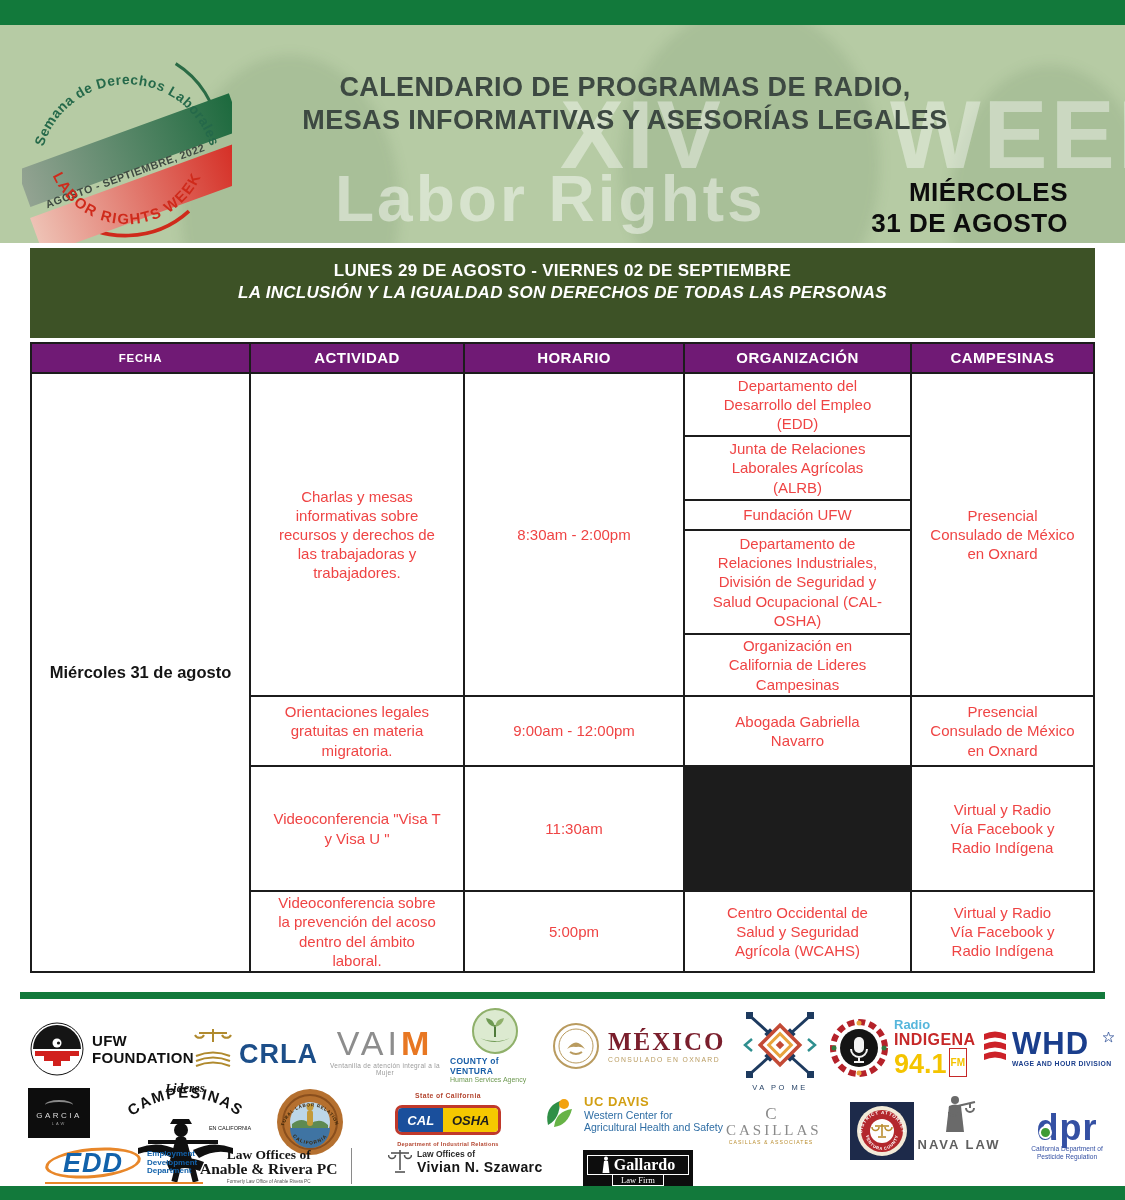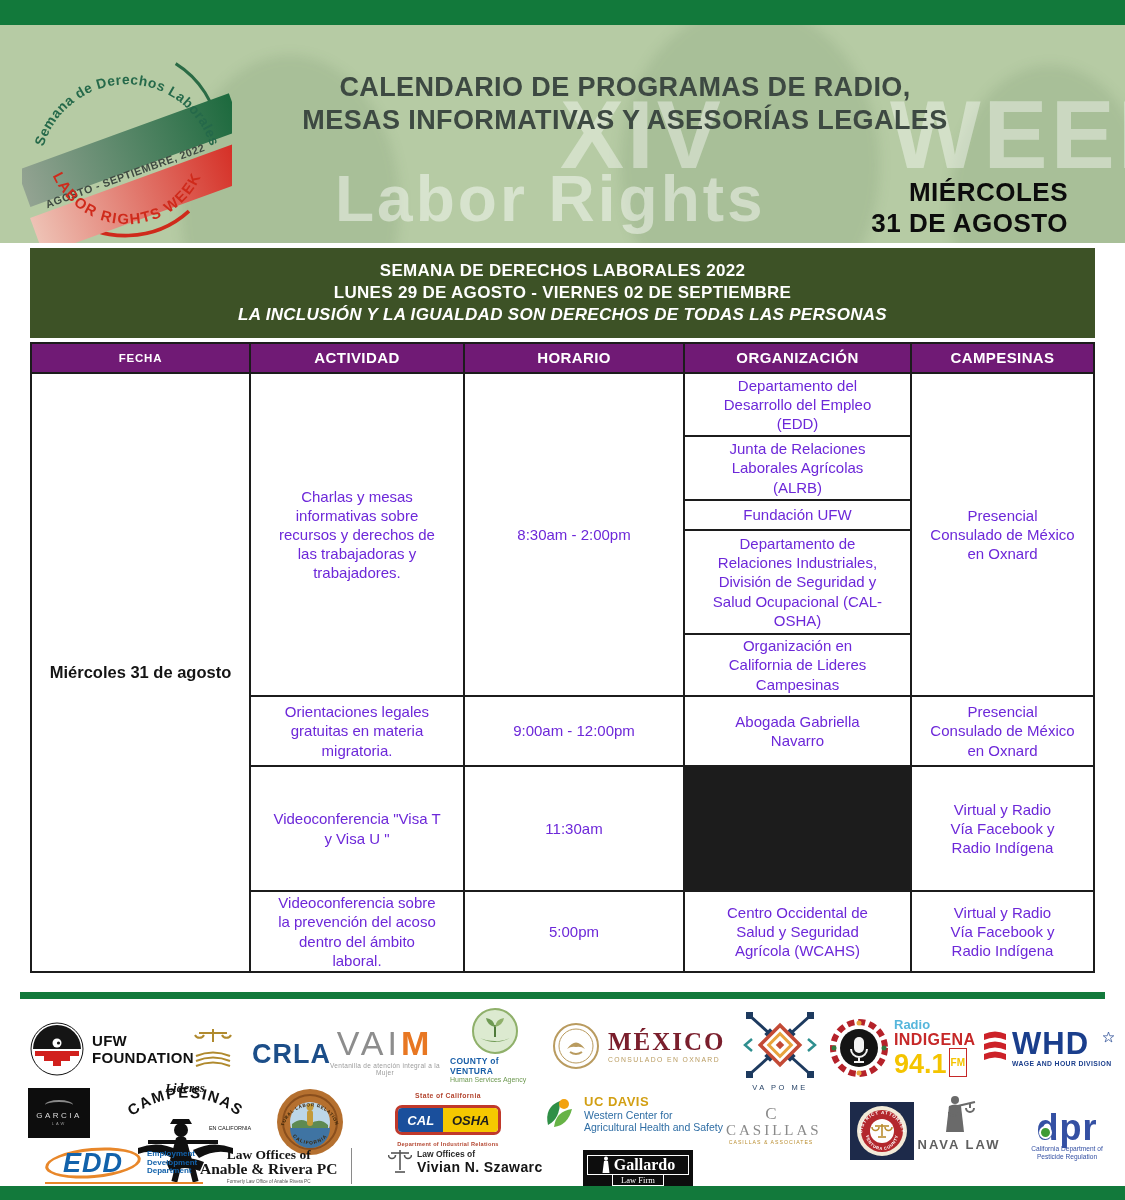--- a/index.html
+++ b/index.html
@@ -24,34 +24,34 @@
   .banner{left:30px;top:248px;width:1065px;height:90px;background:#3d5226;color:#fff;text-align:center;padding-top:12px;z-index:2}
   .banner div{font-weight:700;font-size:17px;line-height:22px;letter-spacing:.3px}
   .banner .it{font-style:italic}
 
   
   .caltable{left:30px;top:342px;width:1065px;height:631px;display:grid;
     grid-template-columns:217px 212px 218px 225px 181px;
     grid-template-rows:28px 61px 62px 28px 102px 60px 68px 123px 79px;
     gap:2px;background:#1c1c1c;border:2px solid #1c1c1c;z-index:2;position:absolute}
   .c{background:#fff;display:flex;align-items:center;justify-content:center;text-align:center;
-     padding:2px 8px;font-size:15px;color:#6d28d9;line-height:1.28}
+     padding:2px 8px;font-size:15px;color:#ef4444;line-height:1.28}
   .hd{background:#701a75;color:#fff;font-weight:700;font-size:15px;letter-spacing:.4px}
   .hd-small{font-size:11.5px;letter-spacing:.8px}
   .fecha{font-weight:700;color:#141414;font-size:16.5px}
 
   
   .bar2{left:20px;top:992px;width:1085px;height:7px;background:#12793b}
   .botbar{left:0;top:1186px;width:1125px;height:14px;background:#12793b}
   .logo{position:absolute}
 
   .ufw{display:flex;align-items:center;gap:8px}
   .ufw-text{font-weight:800;font-size:15px;color:#101010;line-height:17px;letter-spacing:.3px}
 
-  .crla{display:flex;align-items:flex-end;gap:19px}
+  .crla{display:flex;align-items:flex-end;gap:6px}
   .crla-name{font-weight:700;font-size:27px;color:#1c4e89;letter-spacing:1px}
 
   .vaim{text-align:center;width:110px}
   .vaim-word{font-size:34px;line-height:34px;color:#8d8d8d;letter-spacing:4px;font-weight:400}
   .vaim-m{color:#e87722;font-weight:700}
   .vaim-tag{font-size:6.5px;color:#9a9a9a;margin-top:2px;letter-spacing:.3px}
 
   .ventura{width:90px;text-align:left}
   .vent-l1{font-size:8.5px;font-weight:800;color:#1a5fa8;margin-top:2px;letter-spacing:.3px}
   .vent-l2{font-size:7px;color:#6f9a53}
@@ -175,21 +175,20 @@
       <text font-size="13.5" font-weight="bold" fill="#25694a" letter-spacing="0.5">
         <textPath href="#arcTop" startOffset="50%" text-anchor="middle">Semana de Derechos Laborales</textPath>
       </text>
       <text font-size="14.5" font-weight="bold" fill="#cf2a1b" letter-spacing="1.5">
         <textPath href="#arcBot" startOffset="50%" text-anchor="middle">LABOR RIGHTS WEEK</textPath>
       </text>
     </svg>
   </div>
 
   <div class="abs banner">
-    <div>SEMANA DE DERECHOS LABORALES 2022</div>
     <div>LUNES 29 DE AGOSTO - VIERNES 02 DE SEPTIEMBRE</div>
     <div class="it">LA INCLUSIÓN Y LA IGUALDAD SON DERECHOS DE TODAS LAS PERSONAS</div>
   </div>
 
   <div class="caltable">
     <div class="c hd hd-small">FECHA</div>
     <div class="c hd">ACTIVIDAD</div>
     <div class="c hd">HORARIO</div>
     <div class="c hd">ORGANIZACIÓN</div>
     <div class="c hd">CAMPESINAS</div>

